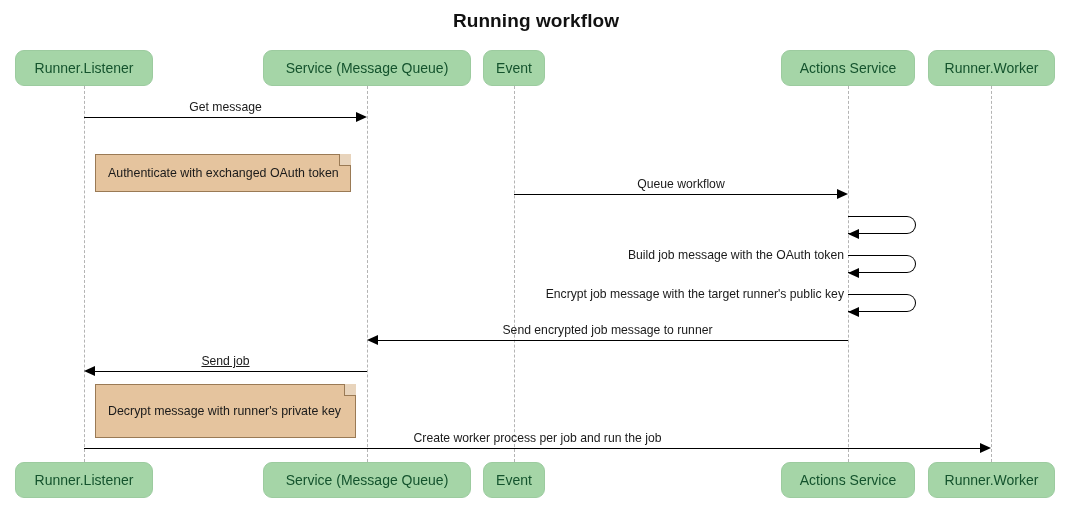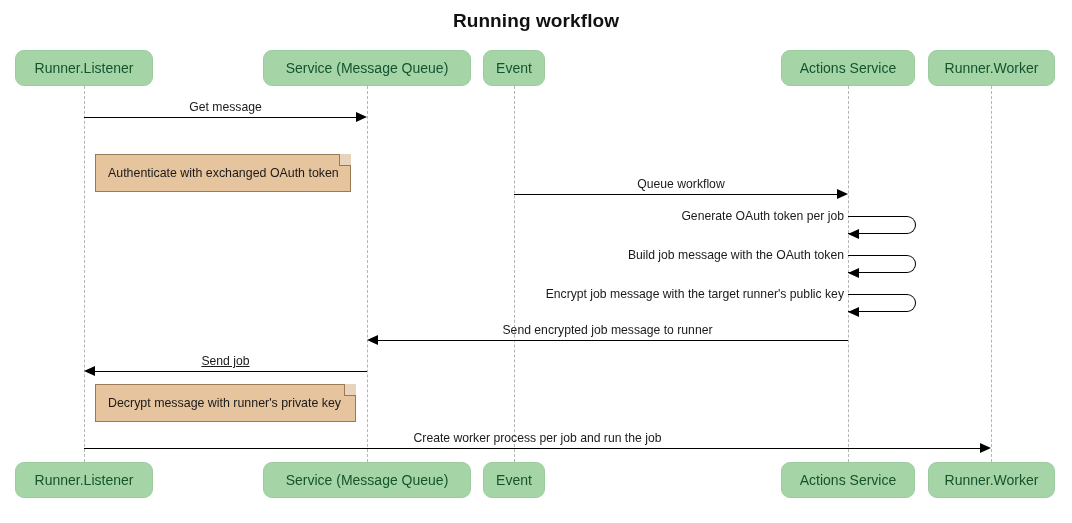--- a/index.html
+++ b/index.html
@@ -155,39 +155,38 @@
     <span>Authenticate with exchanged OAuth token</span>
     <span class="fold"></span>
   </div>
 
   <div class="msg" style="left:514px; top:194px; width:324px;"></div>
   <div class="arrow-right" style="left:837px; top:188.5px;"></div>
   <div class="msg-label" style="left:514px; top:177px; width:334px;">Queue workflow</div>
 
   <div class="selfloop" style="left:848px; top:216px; width:68px; height:18px;"></div>
   <div class="arrow-left" style="left:848px; top:228.5px;"></div>
-  <div class="msg-label" style="left:448px; top:209px; width:396px; text-align:right;">Generate OAuth token per job</div>
 
   <div class="selfloop" style="left:848px; top:255px; width:68px; height:18px;"></div>
   <div class="arrow-left" style="left:848px; top:267.5px;"></div>
   <div class="msg-label" style="left:448px; top:248px; width:396px; text-align:right;">Build job message with the OAuth token</div>
 
   <div class="selfloop" style="left:848px; top:294px; width:68px; height:18px;"></div>
   <div class="arrow-left" style="left:848px; top:306.5px;"></div>
   <div class="msg-label" style="left:428px; top:287px; width:416px; text-align:right;">Encrypt job message with the target runner's public key</div>
 
   <div class="msg" style="left:378px; top:340px; width:470px;"></div>
   <div class="arrow-left" style="left:367px; top:334.5px;"></div>
   <div class="msg-label" style="left:367px; top:323px; width:481px;">Send encrypted job message to runner</div>
 
   <div class="msg" style="left:95px; top:371px; width:272px;"></div>
   <div class="arrow-left" style="left:84px; top:365.5px;"></div>
   <div class="msg-label" style="left:84px; top:354px; width:283px;text-decoration:underline;">Send job</div>
 
-  <div class="note" style="left:95px; top:384px; width:261px; height:38px;">
+  <div class="note" style="left:95px; top:384px; width:261px; height:54px;">
     <span>Decrypt message with runner's private key</span>
     <span class="fold"></span>
   </div>
 
   <div class="msg" style="left:84px; top:448px; width:897px;"></div>
   <div class="arrow-right" style="left:980px; top:442.5px;"></div>
   <div class="msg-label" style="left:84px; top:431px; width:907px;">Create worker process per job and run the job</div>
 
 </div>
 

